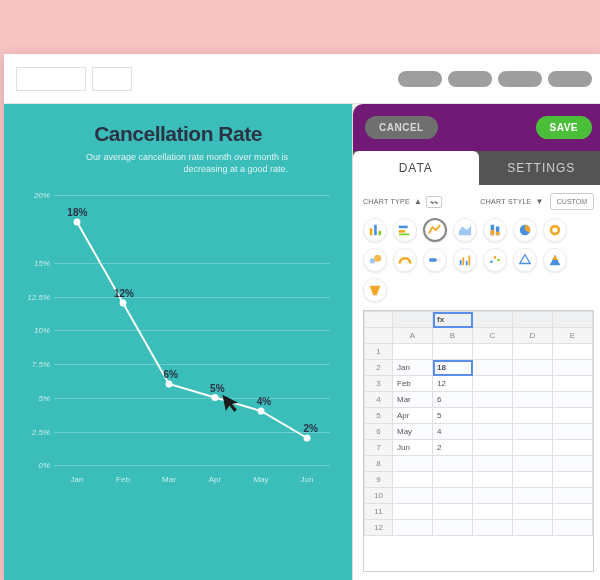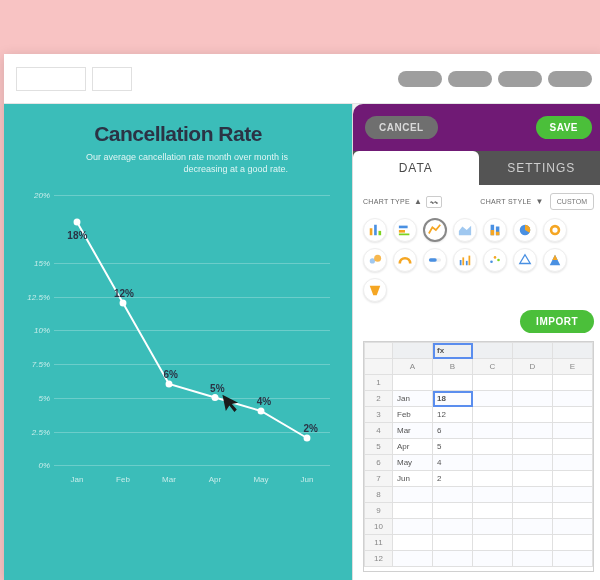--- a/index.html
+++ b/index.html
@@ -298,21 +298,21 @@
           </svg>
         <div class="x-axis" id="x-axis">
             <div class="x-tick">Jan</div>
             <div class="x-tick">Feb</div>
             <div class="x-tick">Mar</div>
             <div class="x-tick">Apr</div>
             <div class="x-tick">May</div>
             <div class="x-tick">Jun</div>
           </div>
         <div id="labels">
-            <div class="point-label" style="left: 55.3333px; top: 27px; margin-top: 23px;">18%</div>
+            <div class="point-label" style="left: 55.3333px; top: 27px;">18%</div>
             <div class="point-label" style="left: 102px; top: 108px;">12%</div>
             <div class="point-label" style="left: 148.667px; top: 189px;">6%</div>
             <div class="point-label" style="left: 195.333px; top: 202.5px;">5%</div>
             <div class="point-label" style="left: 242px; top: 216px;">4%</div>
             <div class="point-label" style="left: 288.667px; top: 243px;">2%</div>
           </div>
         <div class="cursor-arrow">
           <svg width="22" height="22" viewBox="0 0 24 24">
               <path d="M3 2 L3 20 L8 15 L12 23 L15 21 L11 14 L18 14 Z" fill="#1a1a1a"></path>
             </svg>
@@ -432,23 +432,20 @@
                 <polygon points="8,2 11,8 5,8" fill="#f5a623"></polygon>
               </svg>
             </div>
             <div class="ct-btn">
               <svg viewBox="0 0 16 16">
                 <polygon points="2,3 14,3 10,14 6,14" fill="#f5a623"></polygon>
               </svg>
             </div>
           </div>
 
-        <div class="import-row">
-          <button class="btn btn-import">IMPORT</button>
-        </div>
 
         <div class="sheet">
           <table id="sheet-table">
               <tbody>
                 <tr class="fx-row">
                   <th class="rownum"></th>
                   <td></td>
                   <td class="sel">fx</td>
                   <td></td>
                   <td></td>

